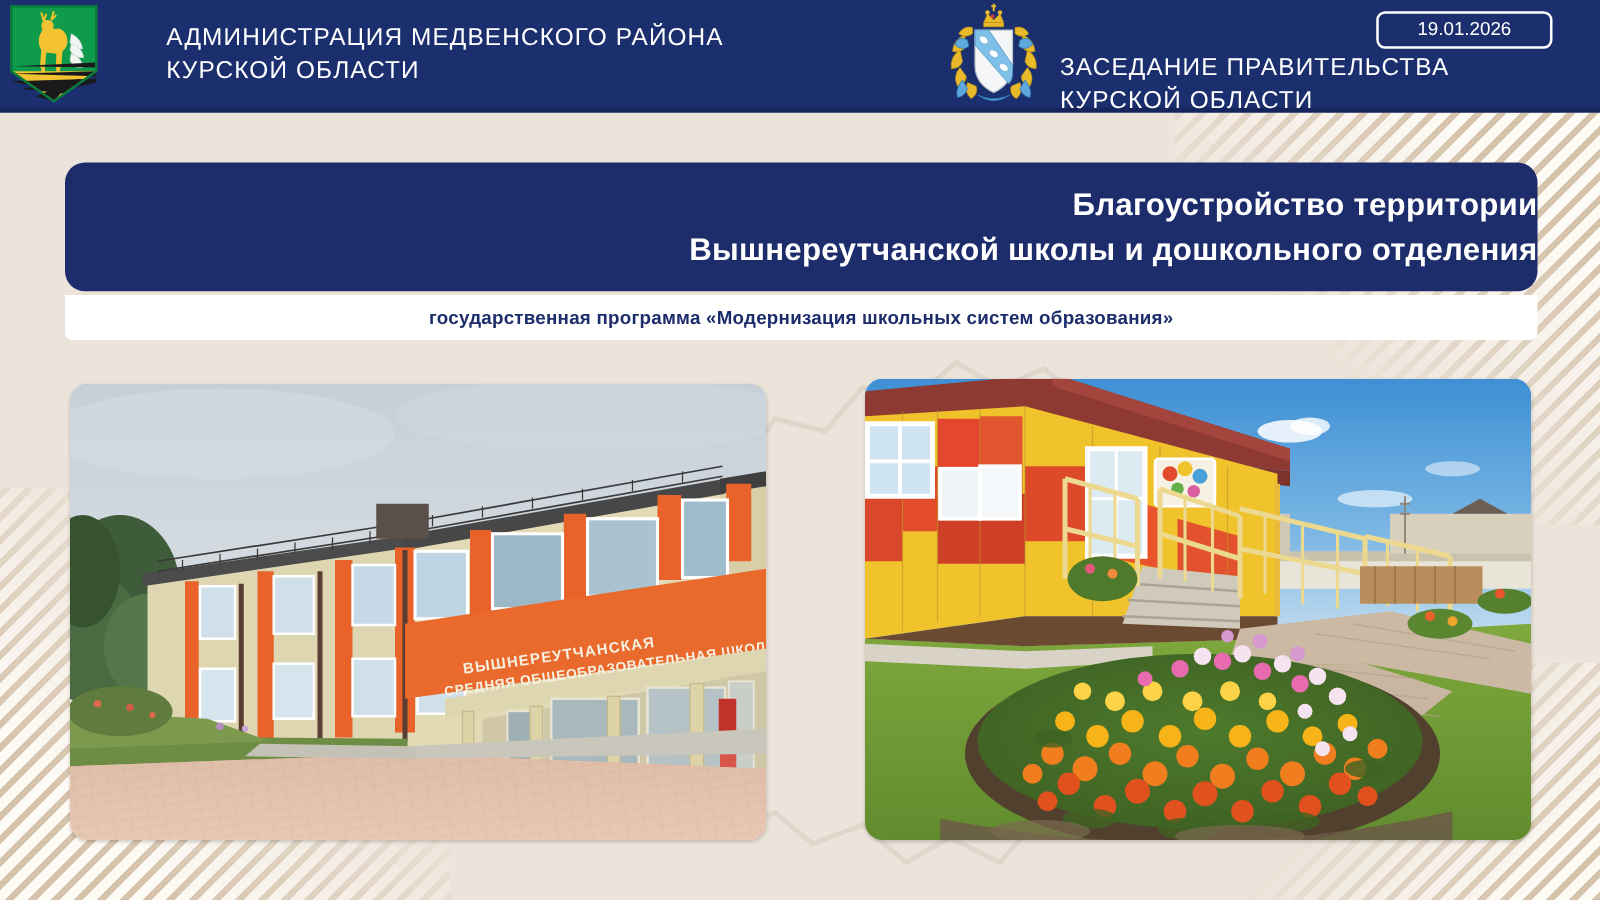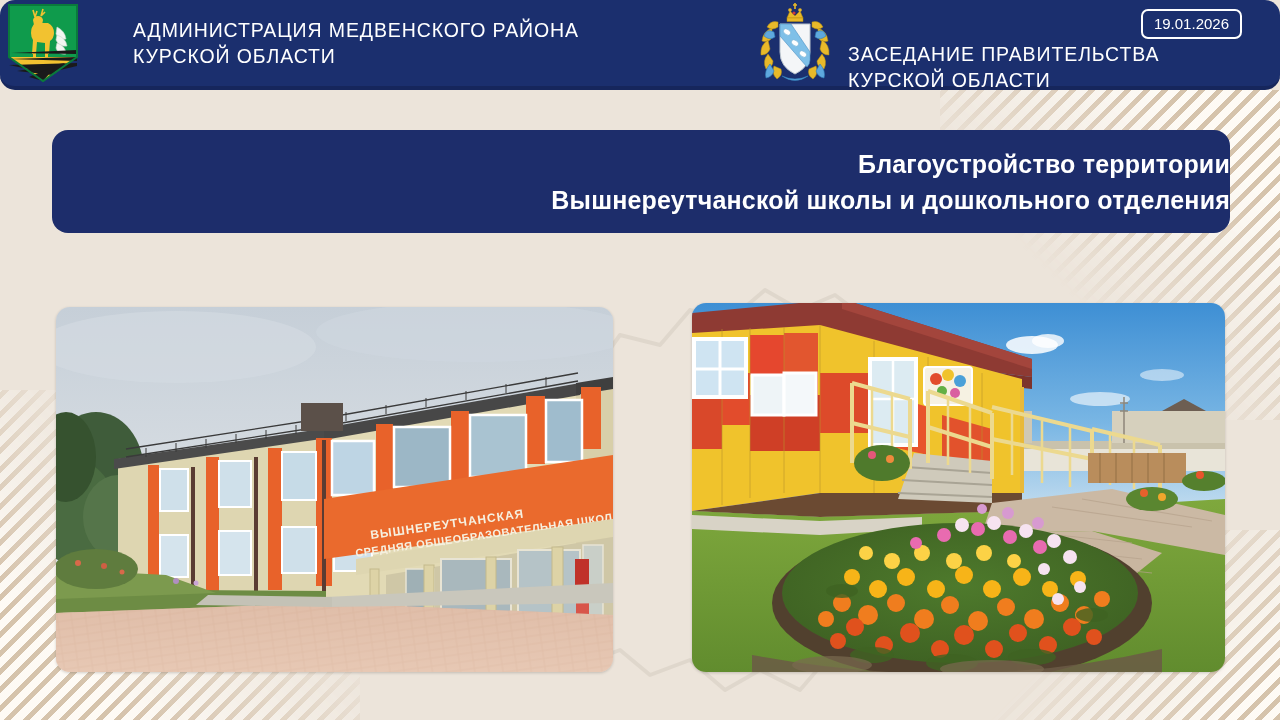--- a/index.html
+++ b/index.html
@@ -50,21 +50,21 @@
     opacity: .42;
     pointer-events: none;
   }
 
   
   #header {
     position: absolute; left: 0; top: 0;
     width: 1280px; height: 90px;
     background: #1b2f6e;
     border-bottom: 4px solid #16265c;
-    display: flex; align-items: center; border-radius: 15px;
+    display: flex; align-items: center;
   }
   #medvensky-emblem { margin-left: 7px; width: 72px; height: 80px; flex: none; }
   #kursk-emblem { margin-left: 6px; width: 82px; height: 82px; flex: none; }
   .org-title {
     color: #ffffff;
     font-size: 19.5px;
     line-height: 26px;
     letter-spacing: .9px;
     white-space: pre-line;
     font-weight: 400;
@@ -72,21 +72,21 @@
   #admin-title { margin-left: 54px; }
   #meeting-title { margin-left: 12px; margin-top: 48px; }
   #header-left { display: flex; align-items: center; width: 748px; }
   #header-right { display: flex; align-items: center; position: relative; flex: 1; }
   #date-badge {
     position: absolute; right: 38px; top: 16px;
     border: 2px solid #ffffff;
     border-radius: 7px;
     color: #ffffff;
     font-size: 15px;
-    padding: 4px 11px 5px;
+    padding: 4px 31px 5px;
     background: transparent;
     white-space: nowrap;
   }
 
   
   #title-banner {
     position: absolute;
     left: 52px; top: 130px;
     width: 1178px; height: 103px;
     background: #1d2d6b;
@@ -233,20 +233,23 @@
 
       <div id="date-badge">19.01.2026</div>
     </div>
   </div>
 
   <div id="title-banner">
     <div class="line">Благоустройство территории</div>
     <div class="line">Вышнереутчанской школы и дошкольного отделения</div>
   </div>
 
+  <div id="subtitle-bar">
+    <div id="subtitle-text">государственная  программа  «Модернизация  школьных  систем образования»</div>
+  </div>
 
   <div class="photo" id="photo-school">
     <svg viewBox="0 0 557 365" preserveAspectRatio="xMidYMid slice">
       <defs>
         <linearGradient id="skyL" x1="0" y1="0" x2="0" y2="1">
           <stop offset="0%" stop-color="#c6cfd8"></stop>
           <stop offset="100%" stop-color="#e2e6e9"></stop>
         </linearGradient>
         <linearGradient id="paveL" x1="0" y1="0" x2="0" y2="1">
           <stop offset="0%" stop-color="#d6b09a"></stop>

